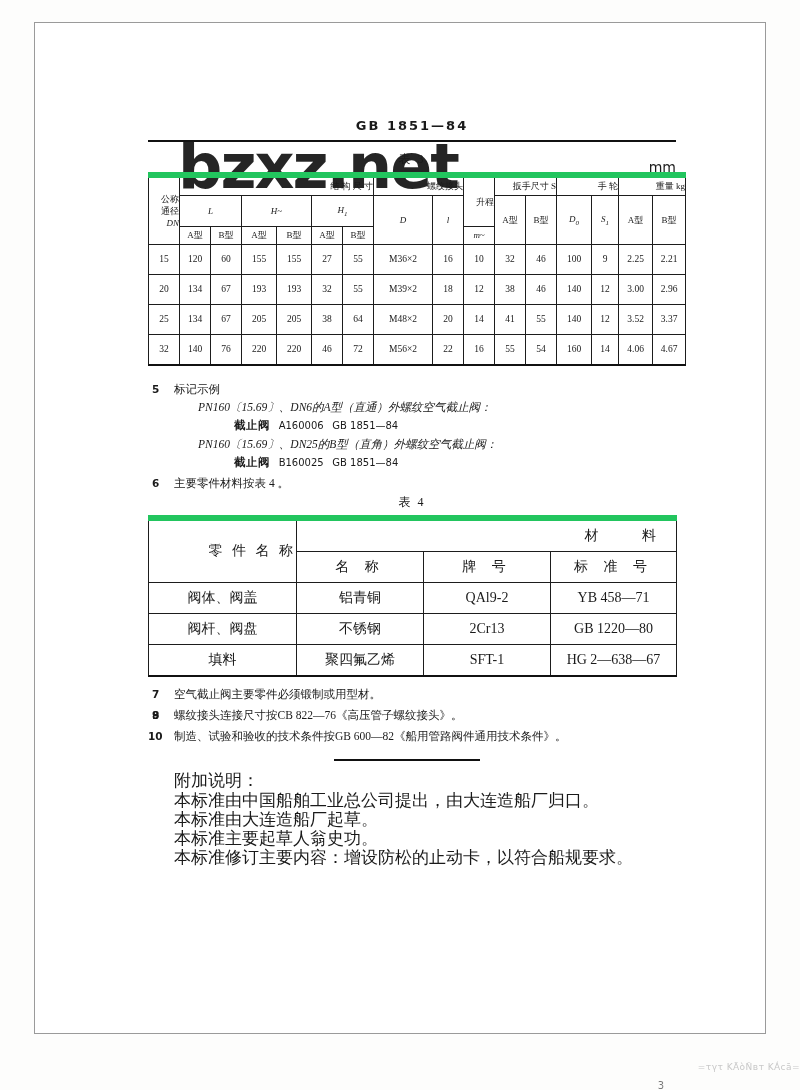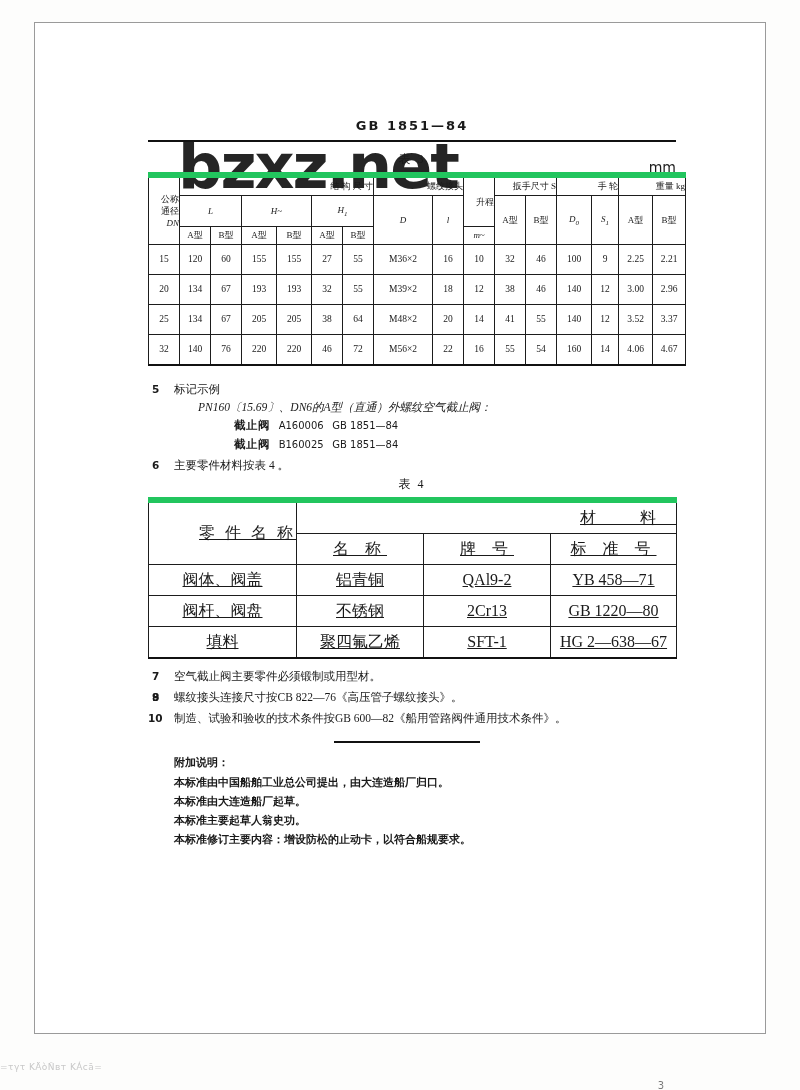--- a/index.html
+++ b/index.html
@@ -44,21 +44,21 @@
     color: #000000;
     opacity: .85;
     user-select: none;
     line-height: 62px;
     white-space: nowrap;
   }
   #watermark-bottom {
     position: absolute;
     left: 0; top: 1062px;
     width: 800px;
-    text-align: left;
+    text-align: right;
     font-family: "DejaVu Sans", sans-serif;
     font-size: 9px;
     color: #c8c8c8;
     letter-spacing: .5px;
   }
 
   
   #content {
     position: absolute;
     left: 148px; top: 118px;
@@ -114,21 +114,21 @@
   table.doc .top-heavy { border-top: 6px solid #22c55e; text-align: right; }
   table.doc .bot-heavy { border-bottom: 2px solid #111; }
 
   #table3 td, #table3 th { height: 17px; }
   #table3 tr.data td { height: 29px; font-size: 9.5px; }
   #table3 .hdr-tall { height: 30px; }
   #table3 .dn-cell { font-size: 9px; line-height: 1.35; }
   .ital { font-style: italic; font-family: "Liberation Serif", serif; }
   .sub { font-size: 7px; vertical-align: sub; }
 
-  #table4 td, #table4 th { height: 30px; font-size: 16px; text-decoration: underline; }
+  #table4 td, #table4 th { height: 30px; font-size: 14px; }
   #table4 .name-col { letter-spacing: 3px; }
   #table4 .mat-head { letter-spacing: 20px; }
   #table4 .sp { letter-spacing: 6px; }
 
   
   .clause {
     font-size: 11.5px;
     line-height: 17px;
     margin-top: 3px;
     position: relative;
@@ -157,23 +157,22 @@
 
   
   #divider {
     width: 146px;
     height: 2px;
     background: #111;
     margin: 14px auto 10px 186px;
   }
   #appendix {
     padding-left: 26px;
-    font-size: 11px;
+    font-size: 17px;
     line-height: 19px;
-    font-weight: bold;
   }
   #appendix .app-title { margin-bottom: 1px; }
 
   #page-number {
     position: absolute;
     right: 12px;
     top: 962px;
     font-family: "DejaVu Sans", sans-serif;
     font-size: 10px;
     color: #7a7a7a;
@@ -334,20 +333,23 @@
       <span>标记示例</span>
     </div>
     <div class="sub-line">
       <span class="mono-ital">PN160〔15.69〕、DN6的A型（直通）外螺纹空气截止阀：</span>
     </div>
     <div class="sub-line indent2">
       <span class="mark">截止阀</span>&nbsp;&nbsp;
       <span class="code">A160006</span>&nbsp;&nbsp;
       <span class="code">GB 1851—84</span>
     </div>
+    <div class="sub-line">
+      <span class="mono-ital">PN160〔15.69〕、DN25的B型（直角）外螺纹空气截止阀：</span>
+    </div>
     <div class="sub-line indent2">
       <span class="mark">截止阀</span>&nbsp;&nbsp;
       <span class="code">B160025</span>&nbsp;&nbsp;
       <span class="code">GB 1851—84</span>
     </div>
 
     <div class="clause">
       <span class="num">6</span>
       <span>主要零件材料按表 4 。</span>
     </div>

